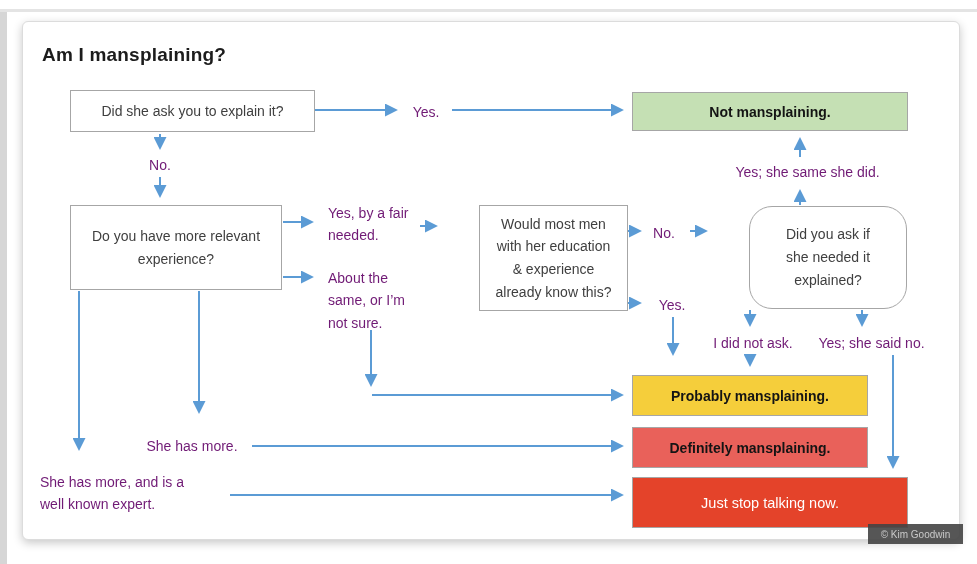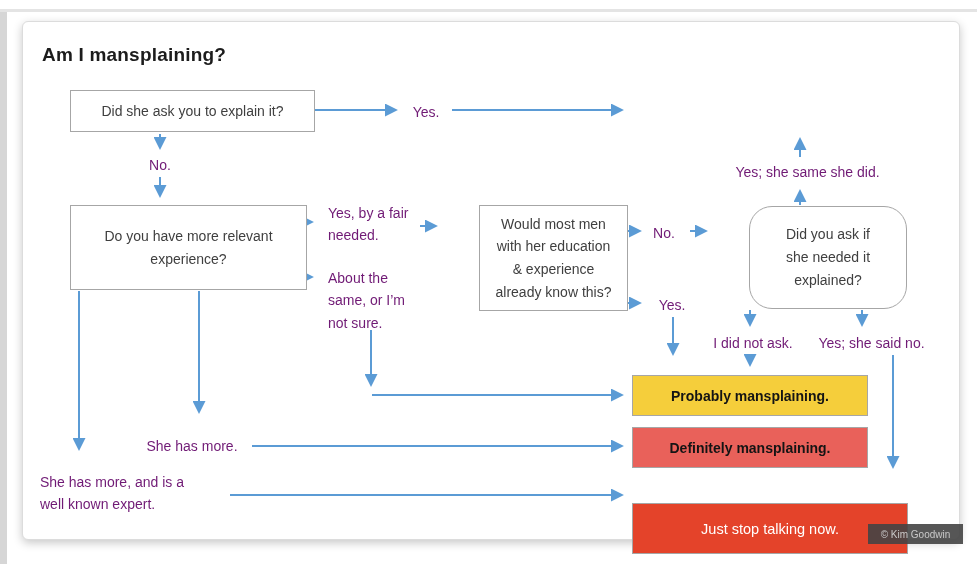--- a/index.html
+++ b/index.html
@@ -110,32 +110,33 @@
     <path d="M862 310 V325" marker-end="url(#arr)"></path>
     <path d="M893 355 V467" marker-end="url(#arr)"></path>
     <path d="M252 446 H622" marker-end="url(#arr)"></path>
     <path d="M230 495 H622" marker-end="url(#arr)"></path>
     <path d="M79 291 V449" marker-end="url(#arr)"></path>
     <path d="M199 291 V412" marker-end="url(#arr)"></path>
   </svg>
 
   <div class="node" style="left:36px; top:90px; width:245px; height:42px;">Did she ask you to explain it?</div>
 
-  <div class="node" style="left:36px; top:205px; width:237px; height:85px; padding:4px 10px;">Do you have more relevant experience?</div>
+  <div class="node" style="left:36px; top:205px; width:212px; height:85px; padding:4px 10px;">Do you have more relevant experience?</div>
 
   <div class="node" style="left:445px; top:205px; width:149px; height:106px; padding:16px 14px;">Would most men with her education &amp; experience already know this?</div>
 
   <div class="node" style="left:715px; top:206px; width:158px; height:103px; padding:0 28px;border-radius:23px;">Did you ask if she needed it explained?</div>
 
+  <div class="outcome" style="left: 632px; top: 92px; width: 276px; height: 39px; background-color: rgb(197, 224, 180);">Not mansplaining.</div>
 
   <div class="outcome" style="left: 632px; top: 375px; width: 236px; height: 41px; background-color: rgb(245, 206, 59);">Probably mansplaining.</div>
 
   <div class="outcome" style="left: 632px; top: 427px; width: 236px; height: 41px; background-color: rgb(233, 97, 90);">Definitely mansplaining.</div>
 
-  <div class="outcome stop" style="left: 632px; top: 477px; width: 276px; height: 51px; background-color: rgb(228, 67, 42); margin-top: 26px;">Just stop talking now.</div>
+  <div class="outcome stop" style="left: 632px; top: 477px; width: 276px; height: 51px; background-color: rgb(228, 67, 42);">Just stop talking now.</div>
 
   <div class="lbl c" style="left:403px; top:101px; width:46px;">Yes.</div>
 
   <div class="lbl c" style="left:142px; top:154px; width:36px;">No.</div>
 
   <div class="lbl" style="left:328px; top:202px; width:84px;">Yes, by a fair needed.</div>
 
   <div class="lbl" style="left:328px; top:267px; width:84px;">About the same, or I’m not sure.</div>
 
   <div class="lbl c" style="left:646px; top:222px; width:36px;">No.</div>

